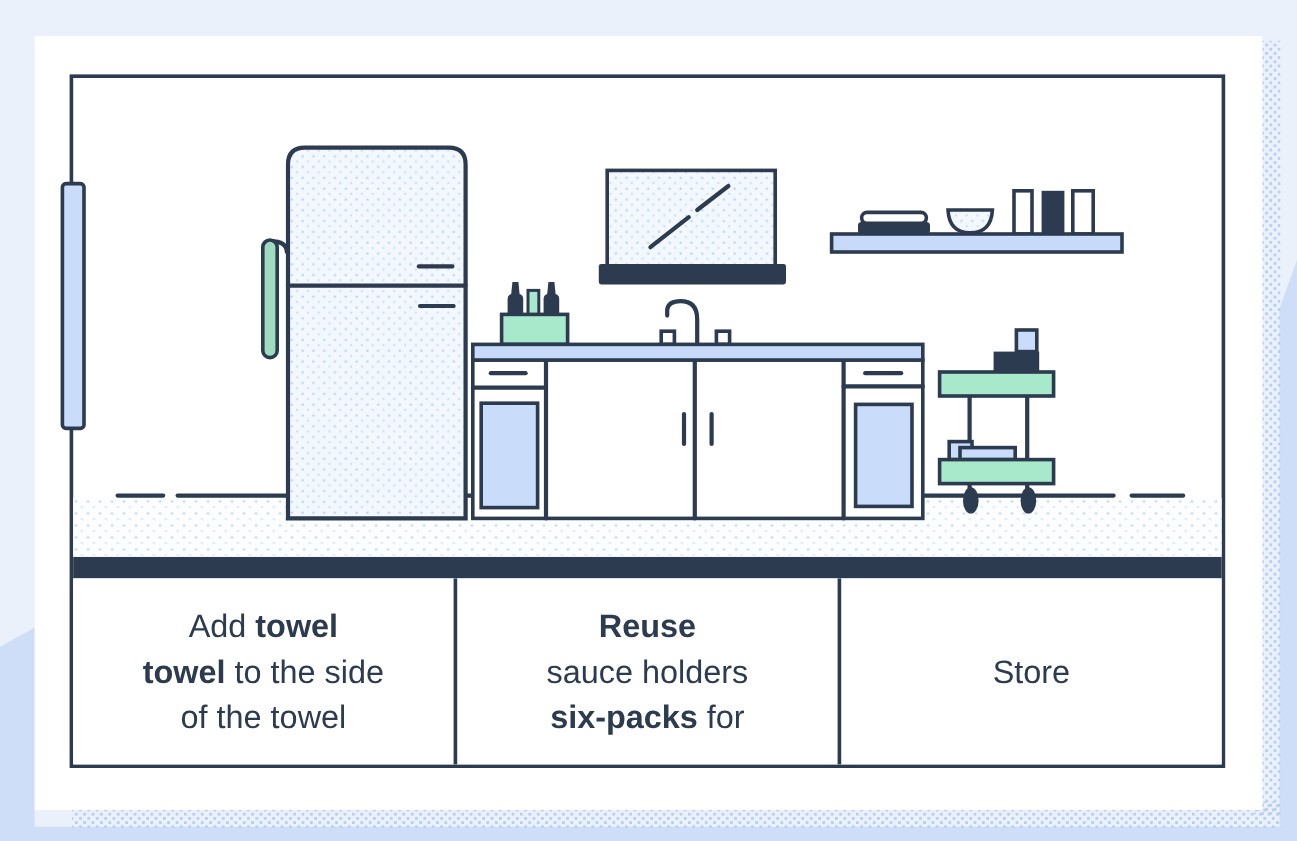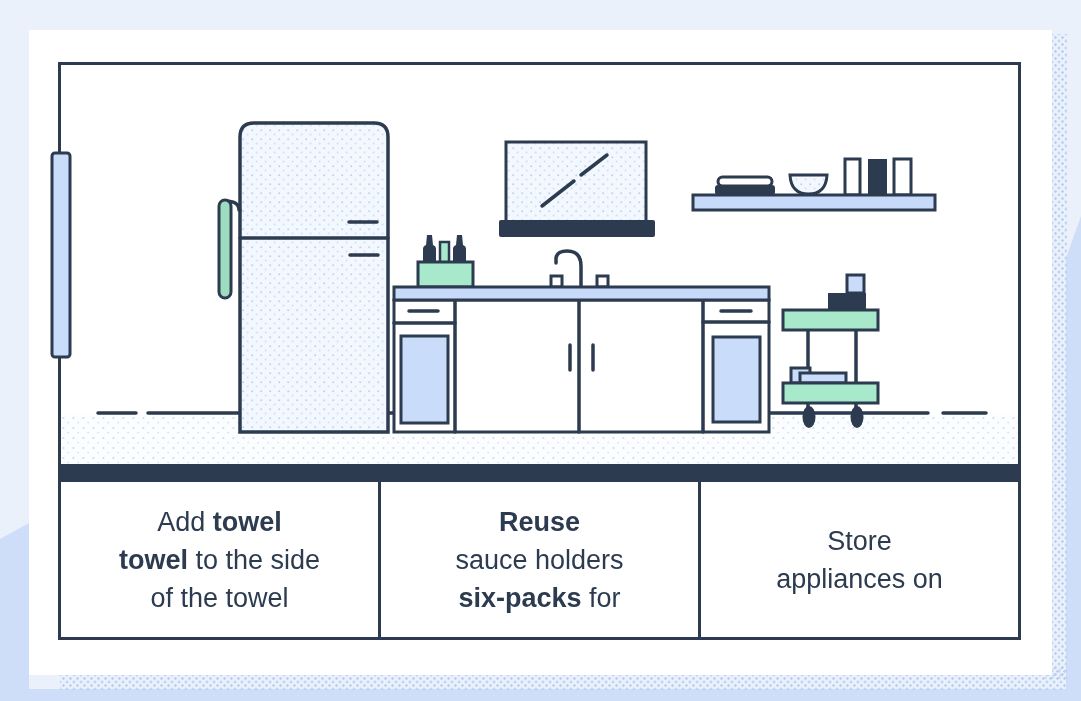--- a/index.html
+++ b/index.html
@@ -154,19 +154,18 @@
             <div class="cap-line"><span class="b">towel</span><span> to the side</span></div>
             <div class="cap-line"><span>of the towel</span></div>
           </div>
         <div class="caption-cell">
             <div class="cap-line"><span class="b">Reuse</span></div>
             <div class="cap-line"><span>sauce holders</span></div>
             <div class="cap-line"><span class="b">six-packs</span><span> for</span></div>
           </div>
         <div class="caption-cell">
             <div class="cap-line"><span>Store</span></div>
-            <div class="cap-line"><span>appliances on</span></div>
           </div>
       </div>
 
     </div>
   </div>
 </div>
 
 </body></html>

